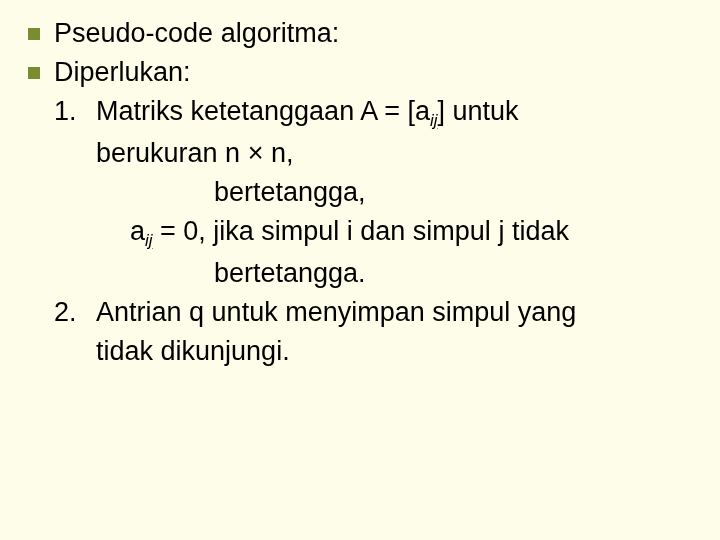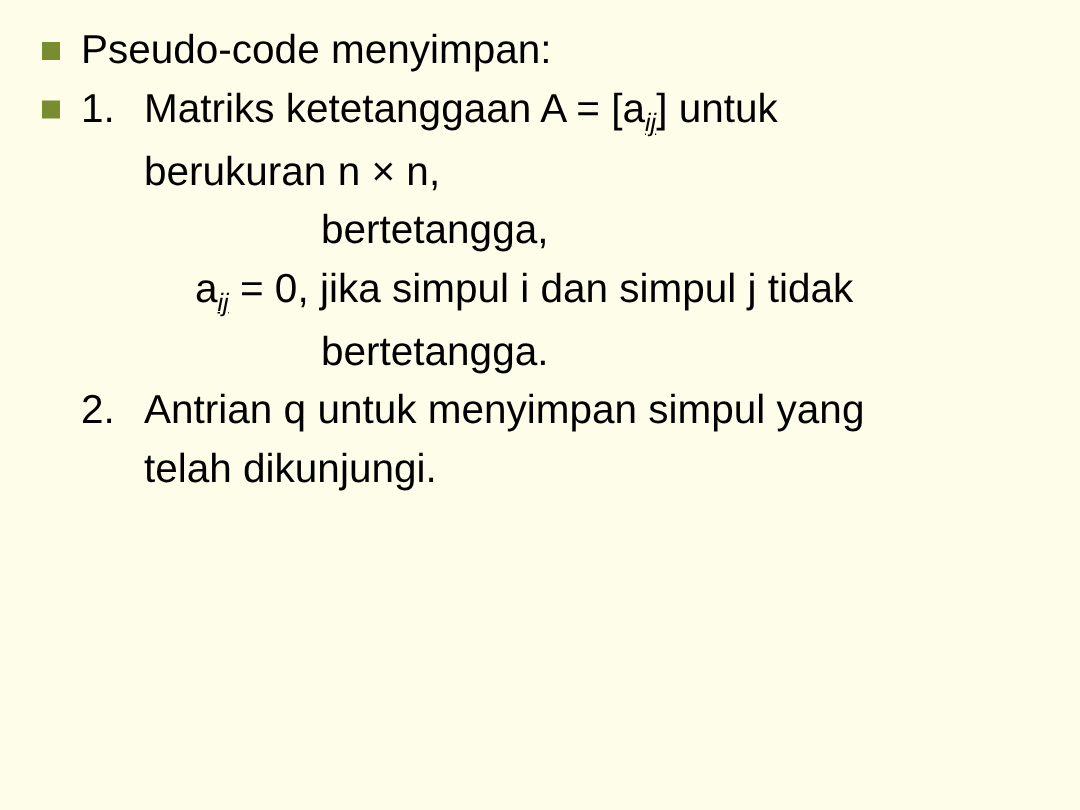--- a/index.html
+++ b/index.html
@@ -51,28 +51,29 @@
   sub { font-size: 0.62em; font-style: italic; text-decoration: underline; }
 </style>
 </head>
 <body>
 
 <div class="slide">
 
   <div class="line">
     <div class="bullet"></div>
     <div class="content">
-      <span class="it">Pseudo-code</span><span> menyimpan:</span>
+      <span class="it">Pseudo-code</span><span> algoritma:</span>
     </div>
   </div>
 
   <div class="line">
     <div class="bullet"></div>
     <div class="content">
 
+      <div>Diperlukan:</div>
 
       <div class="num-row">
         <div class="num">1.</div>
         <div class="num-body">
           <span>Matriks ketetanggaan </span><span class="it">A</span><span> = [</span><span class="it">a</span><sub>ij</sub><span>] untuk</span>
         </div>
       </div>
       <div class="pad1">
         <span>berukuran </span><span class="it">n</span><span> × </span><span class="it">n</span><span>,</span>
       </div>
@@ -83,18 +84,18 @@
         <span class="it">a</span><sub>ij</sub><span> = 0,   jika simpul </span><span class="it">i</span><span> dan simpul </span><span class="it">j</span><span> tidak</span>
       </div>
       <div class="pad3">bertetangga.</div>
 
       <div class="num-row">
         <div class="num">2.</div>
         <div class="num-body">
           <span>Antrian </span><span class="it">q</span><span> untuk menyimpan simpul yang</span>
         </div>
       </div>
-      <div class="pad1">telah dikunjungi.</div>
+      <div class="pad1">tidak dikunjungi.</div>
 
     </div>
   </div>
 
 </div>
 
 </body></html>

